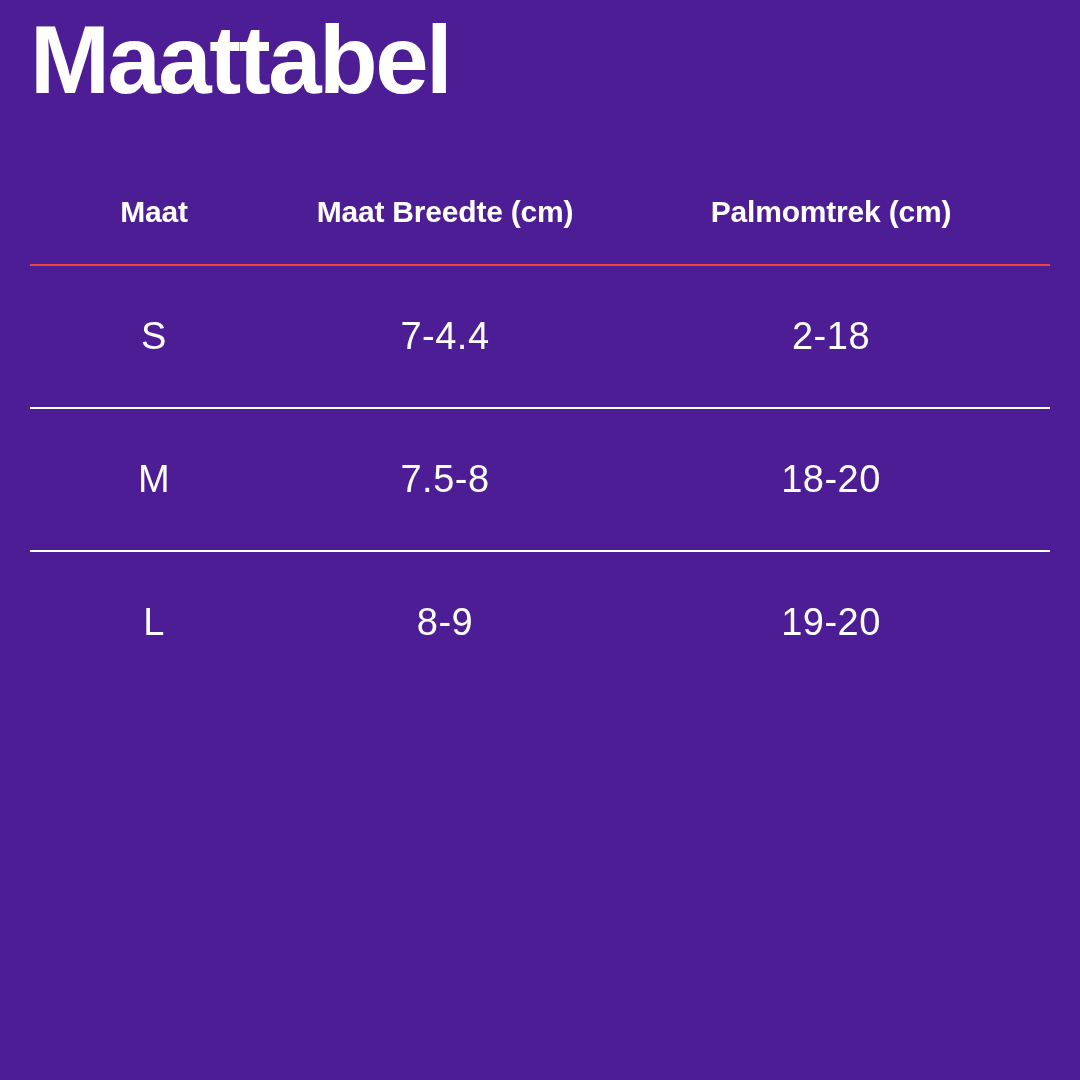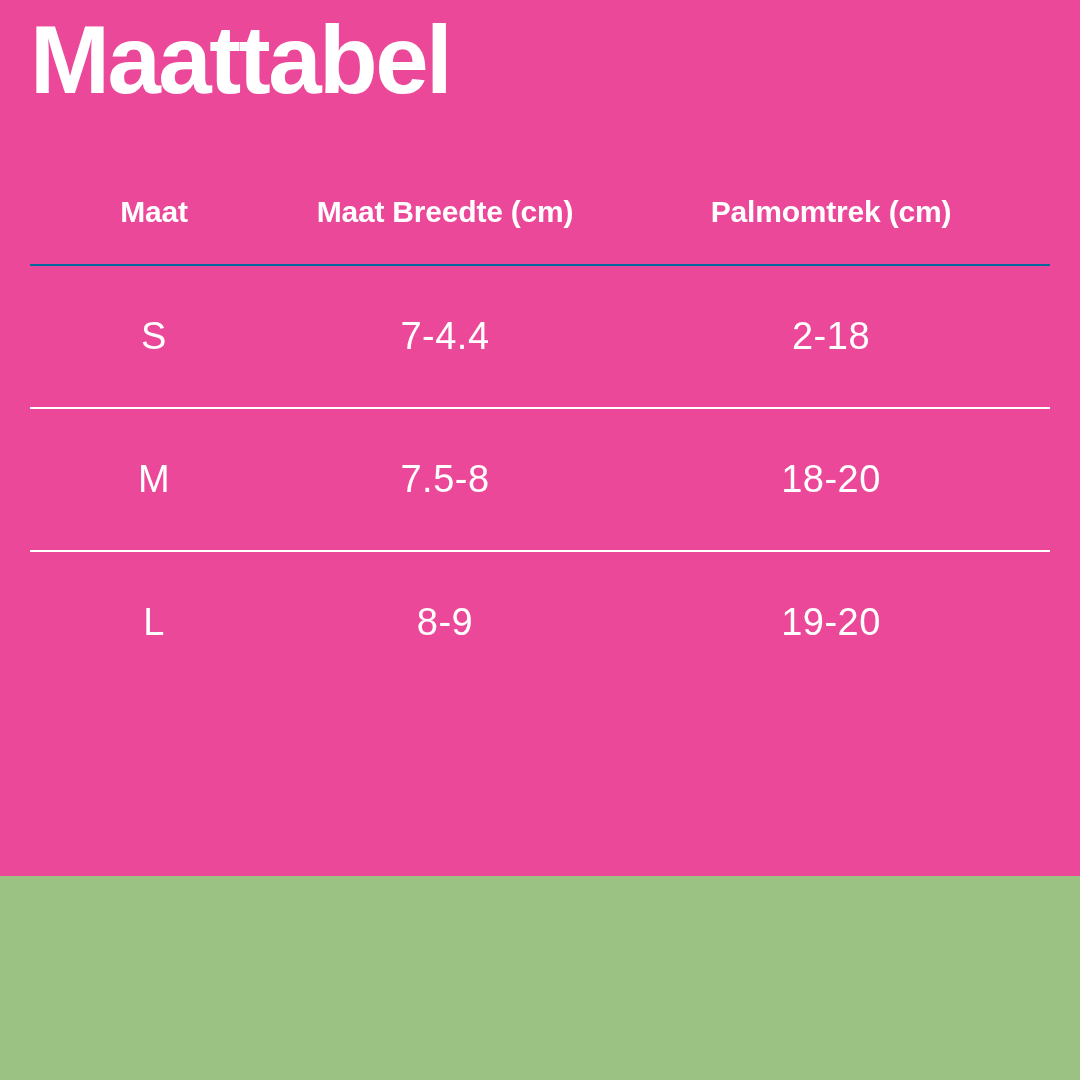--- a/index.html
+++ b/index.html
@@ -12,22 +12,22 @@
     width: 1080px;
     height: 1080px;
     background: #9cc283;
     font-family: "Liberation Sans", sans-serif;
     overflow: hidden;
   }
 
   #canvas {
     position: relative;
     width: 1080px;
-    height: 876px;
-    background: #ec4899;
+    height: 1080px;
+    background: #4c1d95;
     box-sizing: border-box;
   }
 
   
   .page-title {
     position: absolute;
     left: 30px;
     top: 8px;
     width: 1000px;
     margin: 0;
@@ -61,21 +61,21 @@
     text-align: center;
     font-family: "Liberation Sans", sans-serif;
     font-size: 30px;
     font-weight: 700;
     letter-spacing: -0.2px;
     color: #ffffff;
     white-space: nowrap;
   }
 
   .size-table thead tr {
-    border-bottom: 2px solid #0369a1;
+    border-bottom: 2px solid #ef4444;
   }
 
   .size-table tbody td {
     height: 141px;
     padding: 0;
     vertical-align: middle;
     text-align: center;
     font-family: "Liberation Sans", sans-serif;
     font-size: 38px;
     font-weight: 300;

